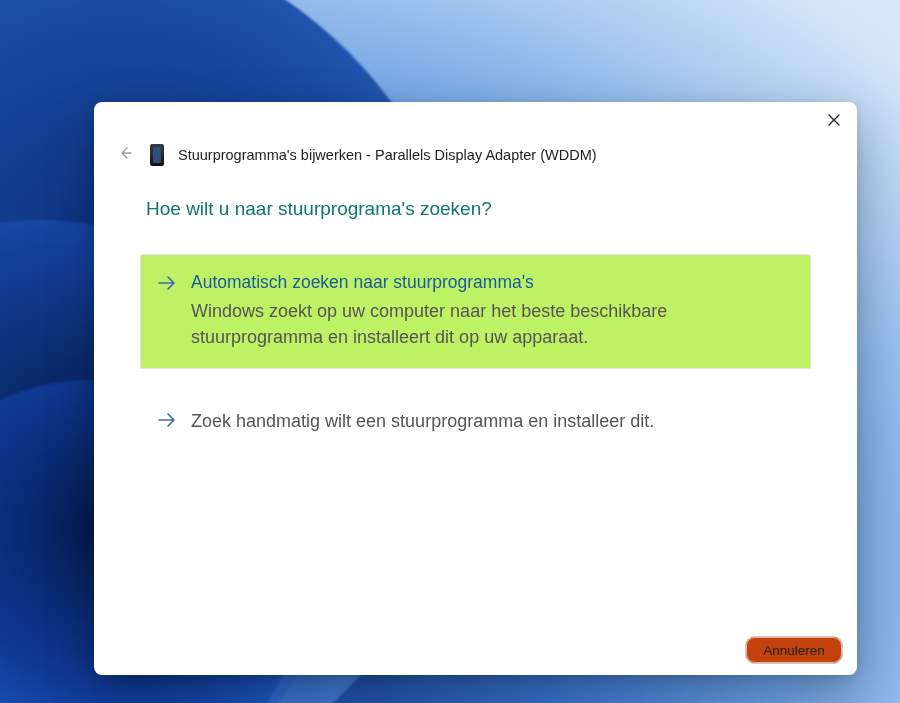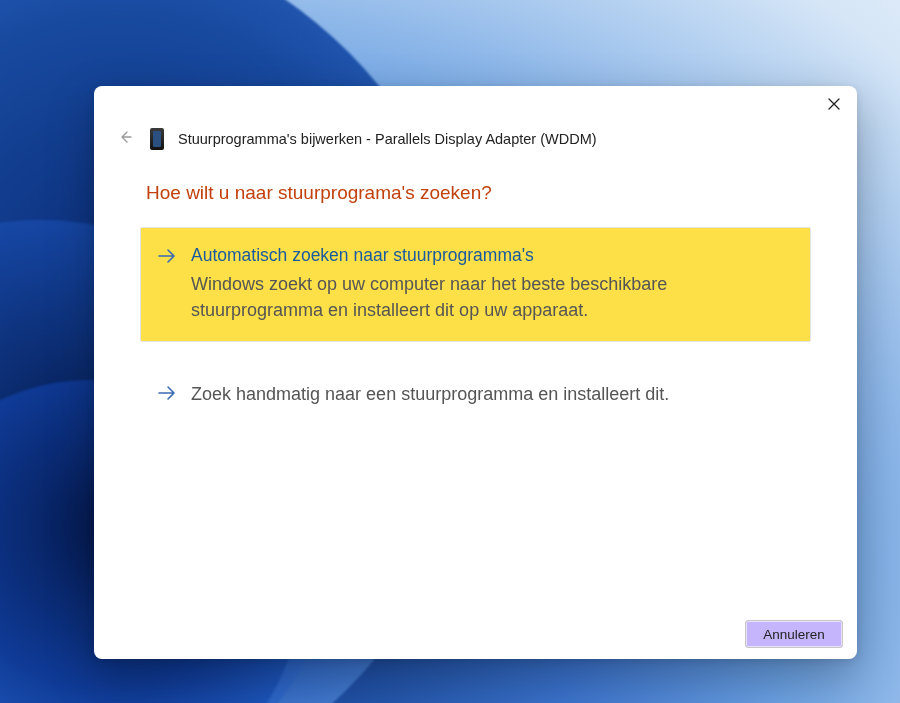--- a/index.html
+++ b/index.html
@@ -13,59 +13,59 @@
     .bg-shape { position: absolute; border-radius: 50%; filter: blur(1px); }
     .bg-shape.s1 { width: 900px; height: 900px; left: -420px; top: -80px;
       background: radial-gradient(circle at 60% 40%, #0b2d78 0%, #184aa0 35%, #2e66c4 55%, #5f94dc 72%, rgba(167,200,238,0) 90%); }
     .bg-shape.s2 { width: 600px; height: 600px; left: -260px; top: 220px;
       background: radial-gradient(circle at 55% 35%, #061e55 0%, #1545a1 40%, #2d66c8 65%, rgba(109,163,225,0) 90%); }
     .bg-shape.s3 { width: 420px; height: 420px; left: -120px; top: 380px;
       background: radial-gradient(circle at 55% 35%, #04174a 0%, #0f3a95 45%, #205bc2 70%, rgba(80,140,215,0) 92%); }
 
     .dialog {
       position: absolute;
-      left: 94px; top: 86px;
+      left: 94px; top: 102px;
       width: 763px; height: 573px;
       background: #fff;
       border-radius: 8px;
       box-shadow: 0 18px 48px rgba(0,0,0,0.28), 0 2px 8px rgba(0,0,0,0.12);
       display: flex; flex-direction: column;
     }
     .titlebar { height: 38px; display: flex; justify-content: flex-end; align-items: center; padding: 0 8px; }
     .close-btn { width: 30px; height: 30px; display: flex; align-items: center; justify-content: center; border-radius: 4px; cursor: default; }
     .close-btn svg { width: 12px; height: 12px; }
 
     .header-row { display: flex; align-items: center; gap: 14px; padding: 4px 20px 14px; }
     .back-btn { width: 22px; height: 22px; display: flex; align-items: center; justify-content: center; color: #888; }
     .back-btn svg { width: 14px; height: 14px; }
     .device-icon { width: 14px; height: 22px; background: linear-gradient(#3b3b3b, #111); border-radius: 2px; position: relative; }
     .device-icon::after { content: ""; position: absolute; left: 3px; right: 3px; top: 3px; bottom: 3px; background: #2b4f7f; border-radius: 1px; }
     .header-title { font-size: 14.5px; color: #222; }
 
     .content { flex: 1; padding: 18px 46px 0 46px; }
-    .question { font-size: 19px; color: #c2410c; font-weight: 400; margin-bottom: 23px; padding-left: 6px; }
+    .question { font-size: 19px; color: #0f766e; font-weight: 400; margin-bottom: 34px; padding-left: 6px; }
 
     .option {
       border: 1px solid transparent; border-radius: 2px;
       padding: 16px 18px 18px 16px;
       display: flex; align-items: flex-start; gap: 12px;
       cursor: default; margin-bottom: 22px;
     }
-    .option.selected { border-color: #e3e3e3; background: #fde047; }
+    .option.selected { border-color: #e3e3e3; background: #bef264; }
     .arrow { width: 22px; height: 22px; color: #3a6ab2; flex-shrink: 0; margin-top: 2px; }
     .arrow svg { width: 20px; height: 20px; }
     .opt-text { flex: 1; }
     .opt-title { font-size: 17.5px; color: #1a5a9e; font-weight: 400; margin-bottom: 4px; line-height: 1.3; }
     .opt-desc  { font-size: 18px; color: #555; line-height: 1.45; max-width: 560px; }
 
     .footer { height: 50px; display: flex; justify-content: flex-end; align-items: center; padding: 0 14px; }
     .cancel-btn {
       min-width: 98px; height: 28px;
-      border: 1px solid #c8c8c8; background: #c4b5fd;
-      font-size: 13.5px; color: #222; border-radius: 3px;
+      border: 1px solid #c8c8c8; background: #c2410c;
+      font-size: 13.5px; color: #222; border-radius: 10px;
       display: flex; align-items: center; justify-content: center;
       box-shadow: inset 0 0 0 1px rgba(255,255,255,0.6);
     }
   </style>
 </head>
 <body>
 
 <div class="bg-shape s1"></div>
 <div class="bg-shape s2"></div>
 <div class="bg-shape s3"></div>
@@ -109,21 +109,21 @@
       </div>
     </div>
 
     <div class="option">
       <div class="arrow">
         <svg viewBox="0 0 20 20">
             <path d="M2 10 H16 M11 4 L17 10 L11 16" stroke="#3a6ab2" stroke-width="1.6" fill="none" stroke-linecap="round" stroke-linejoin="round"></path>
           </svg>
       </div>
       <div class="opt-text">
-        <div class="opt-desc">Zoek handmatig naar een stuurprogramma en installeert dit.</div>
+        <div class="opt-desc">Zoek handmatig wilt een stuurprogramma en installeer dit.</div>
       </div>
     </div>
   </div>
 
   <div class="footer">
     <div class="cancel-btn">
       <span>Annuleren</span>
     </div>
   </div>
 

